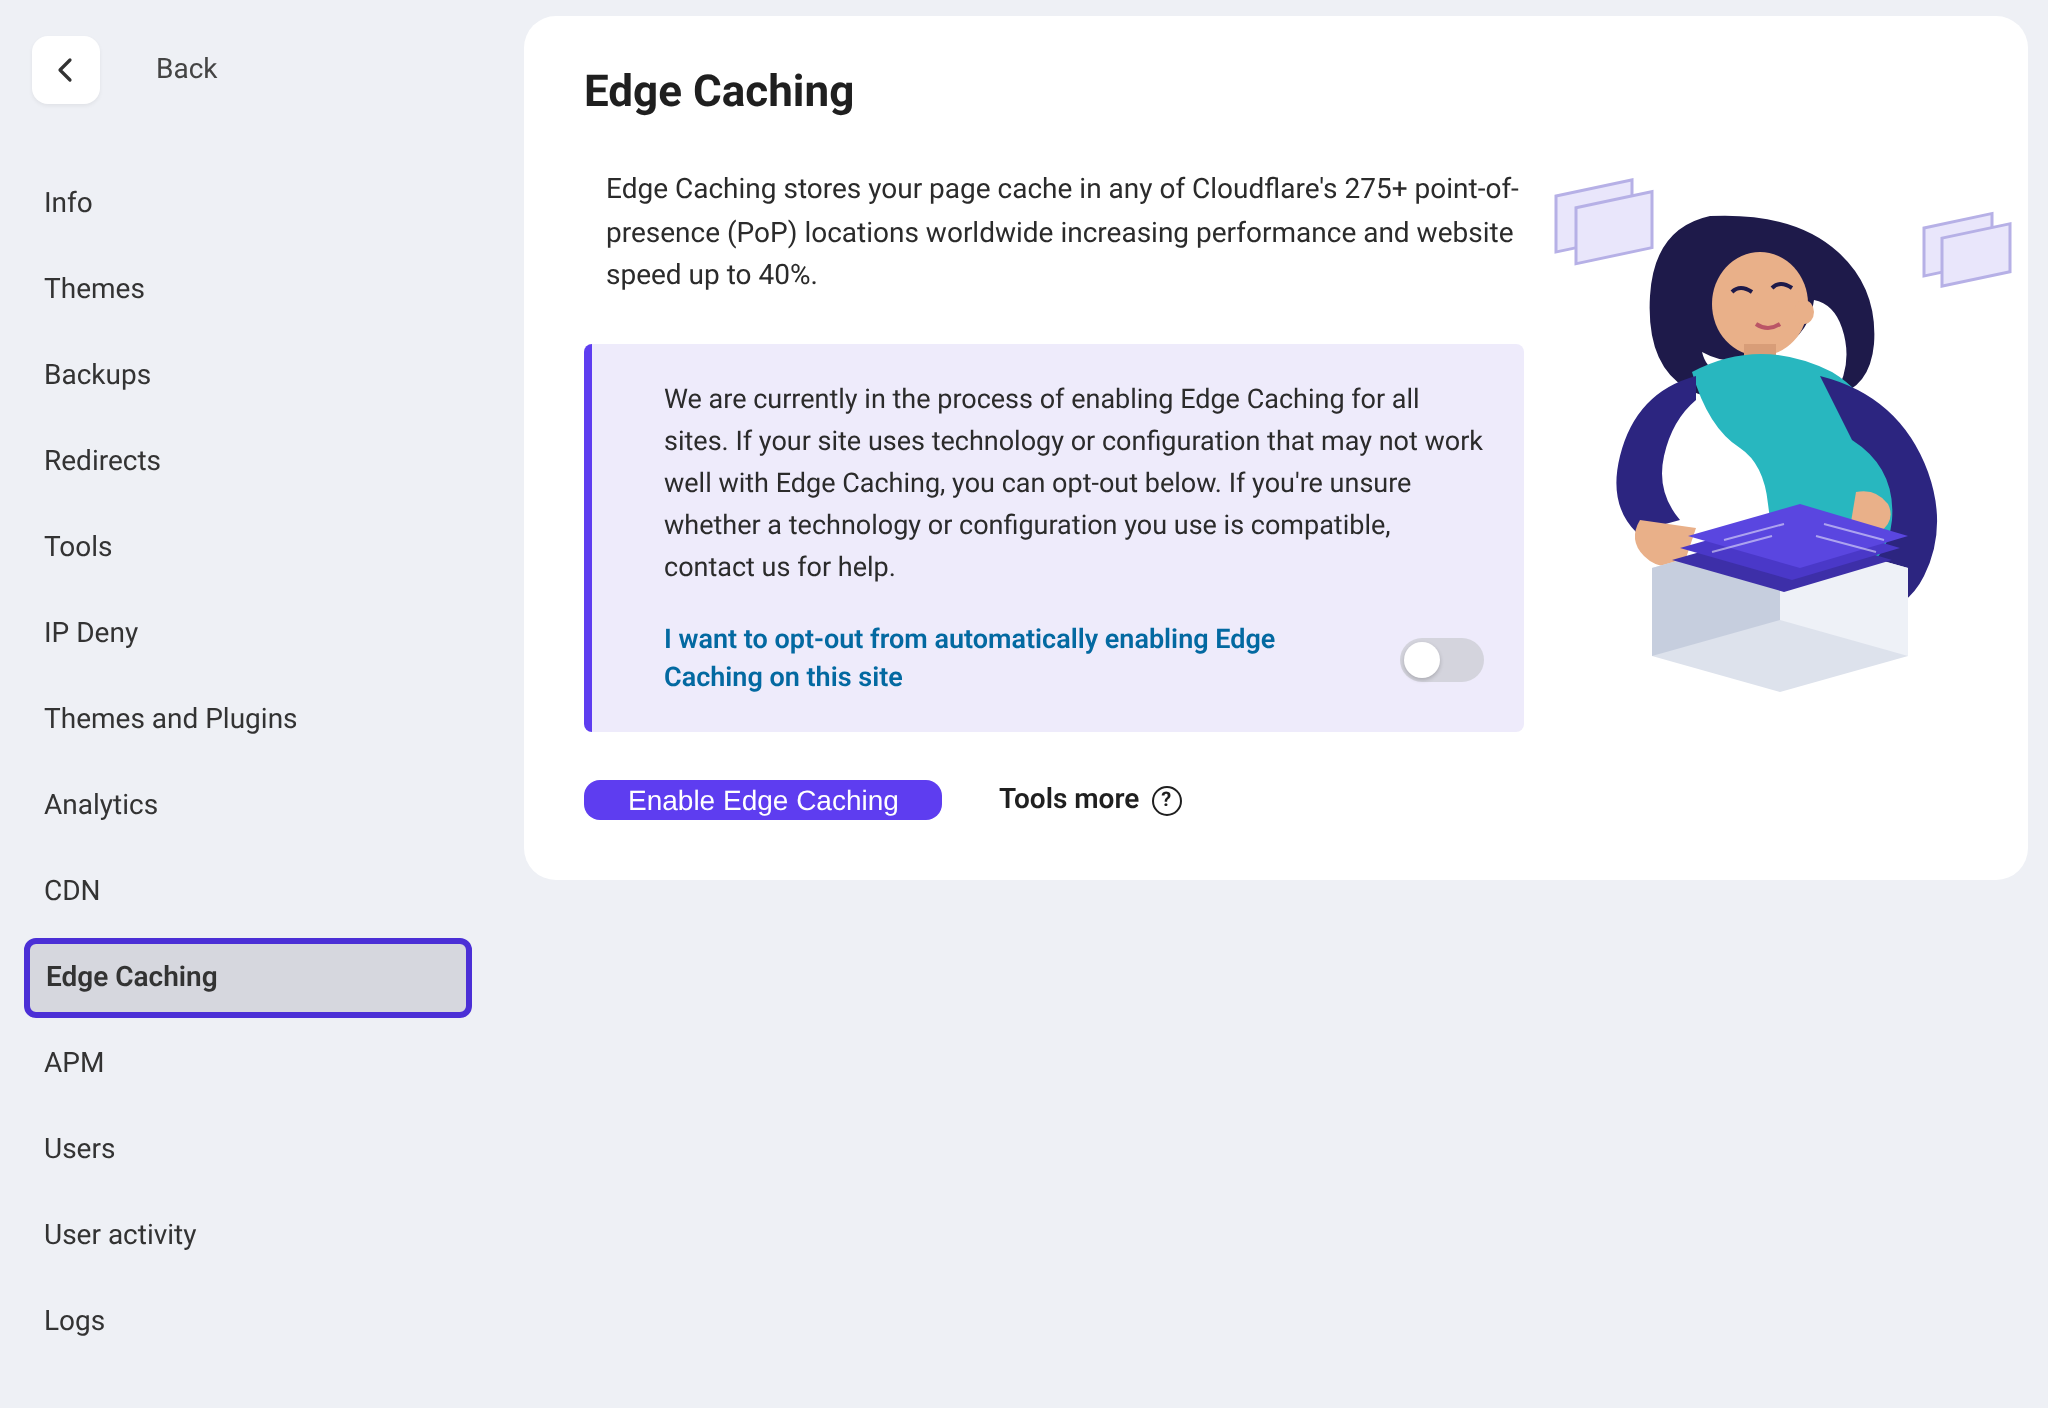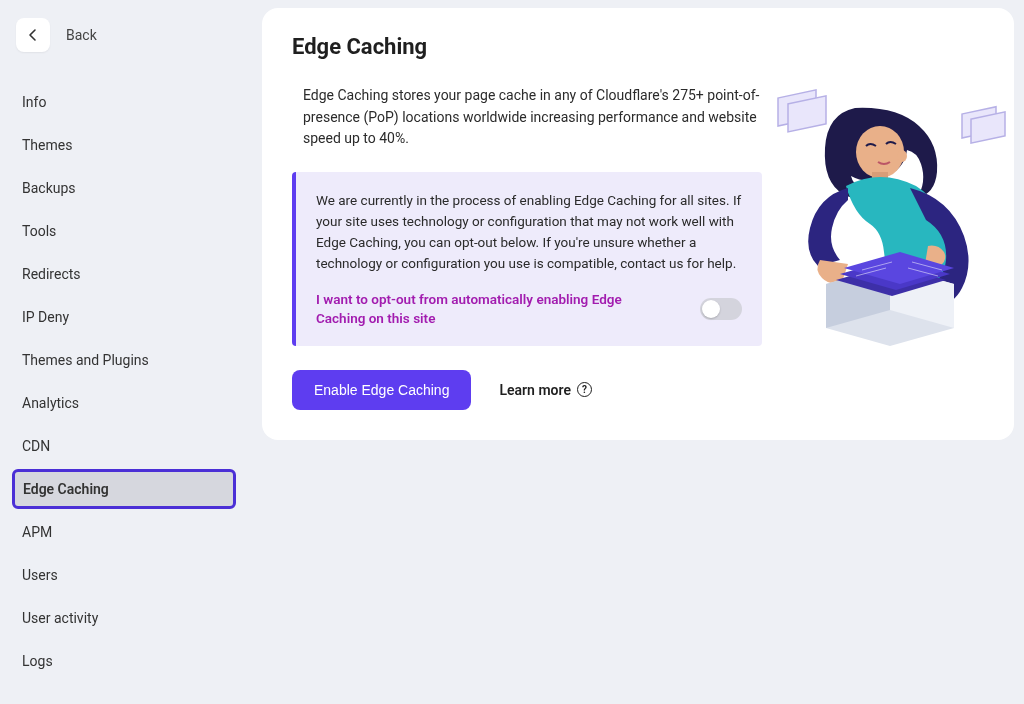--- a/index.html
+++ b/index.html
@@ -16,21 +16,21 @@
     height: 100%;
   }
   .sidebar {
     width: 248px;
     padding: 18px 12px 0 12px;
     flex-shrink: 0;
   }
   .back-row {
     display: flex;
     align-items: center;
-    gap: 16px;
+    gap: 28px;
     margin-bottom: 30px;
     margin-left: 4px;
   }
   .back-btn {
     width: 34px;
     height: 34px;
     background: #fff;
     border-radius: 8px;
     display: flex;
     align-items: center;
@@ -83,41 +83,41 @@
     line-height: 1.55;
     color: #2b2b2b;
     margin-bottom: 22px;
     max-width: 460px;
     margin-left: 11px;
   }
   .notice {
     background: #eeebfb;
     border-left: 4px solid #5e3df0;
     border-radius: 4px;
-    padding: 18px 20px 18px 20px;
+    padding: 18px 20px 18px 36px;
     margin-bottom: 24px;
     max-width: 470px;
   }
   .notice-text {
     font-size: 13.5px;
     line-height: 1.55;
     color: #2b2b2b;
     margin-bottom: 16px;
   }
   .optout-row {
     display: flex;
     align-items: center;
     justify-content: space-between;
     gap: 16px;
   }
   .optout-label {
     font-size: 13.5px;
     font-weight: 600;
     line-height: 1.4;
-    color: #a21caf;
+    color: #0369a1;
     max-width: 340px;
   }
   .toggle {
     width: 42px;
     height: 22px;
     background: #d4d4dd;
     border-radius: 20px;
     position: relative;
     flex-shrink: 0;
     cursor: pointer;
@@ -135,21 +135,21 @@
   .actions {
     display: flex;
     align-items: center;
     gap: 28px;
   }
   .primary-btn {
     background: #5e3df0;
     color: #fff;
     border: none;
     border-radius: 8px;
-    padding: 12px 22px;
+    padding: 2px 22px;
     font-size: 14px;
     font-weight: 500;
     cursor: pointer;
   }
   .learn-more {
     font-size: 14px;
     font-weight: 600;
     color: #1f1f1f;
     display: flex;
     align-items: center;
@@ -186,22 +186,22 @@
             <path d="M10 3 L5 8 L10 13"></path>
             <path d="M5 8 H13" opacity="0"></path>
           </svg>
       </div>
       <span class="back-label">Back</span>
     </div>
     <nav class="nav">
       <div class="nav-item"><span>Info</span></div>
       <div class="nav-item"><span>Themes</span></div>
       <div class="nav-item"><span>Backups</span></div>
+      <div class="nav-item"><span>Redirects</span></div>
       <div class="nav-item"><span>Tools</span></div>
-      <div class="nav-item"><span>Redirects</span></div>
       <div class="nav-item"><span>IP Deny</span></div>
       <div class="nav-item"><span>Themes and Plugins</span></div>
       <div class="nav-item"><span>Analytics</span></div>
       <div class="nav-item"><span>CDN</span></div>
       <div class="nav-item active"><span>Edge Caching</span></div>
       <div class="nav-item"><span>APM</span></div>
       <div class="nav-item"><span>Users</span></div>
       <div class="nav-item"><span>User activity</span></div>
       <div class="nav-item"><span>Logs</span></div>
     </nav>
@@ -217,21 +217,21 @@
           <div class="optout-row">
             <div class="optout-label">I want to opt-out from automatically enabling Edge Caching on this site</div>
             <div class="toggle">
               <div class="toggle-knob"></div>
             </div>
           </div>
         </div>
         <div class="actions">
           <button class="primary-btn">Enable Edge Caching</button>
           <a class="learn-more">
-            <span>Learn more</span>
+            <span>Tools more</span>
             <span class="q-icon">?</span>
           </a>
         </div>
       </div>
 
       <svg class="illus" viewBox="0 0 250 280">
 
         <g stroke="#b6b0e6" stroke-width="1.5" fill="#e9e6fb">
           <g transform="translate(18,20) skewY(-12)">
               <rect width="38" height="28"></rect>

